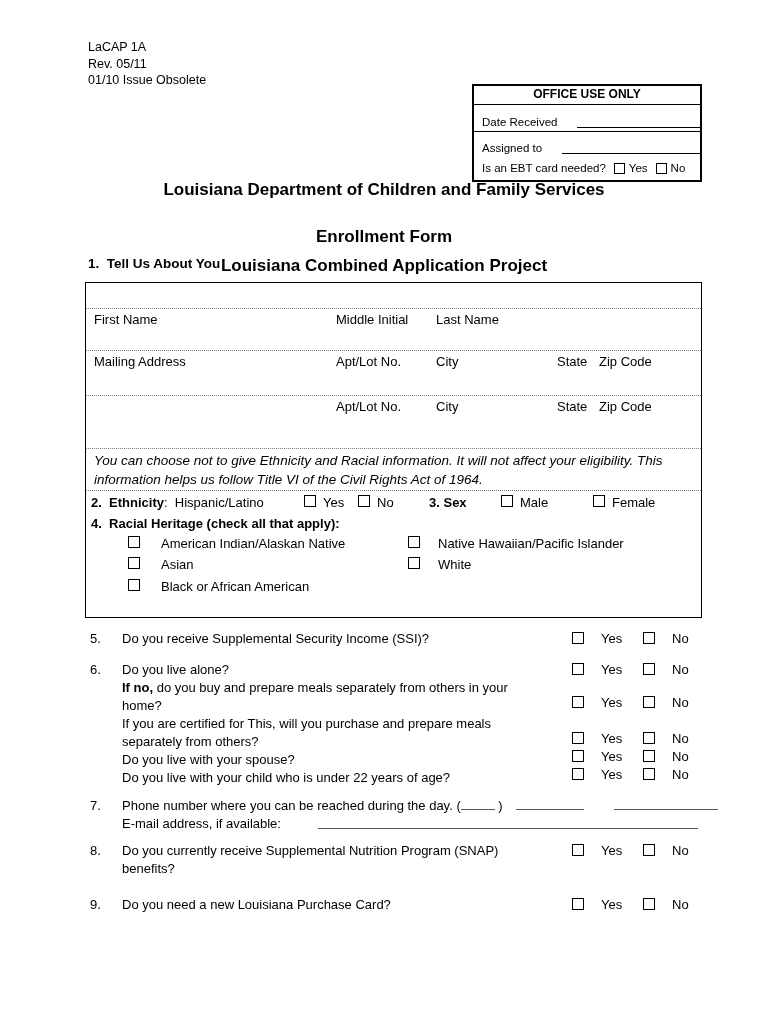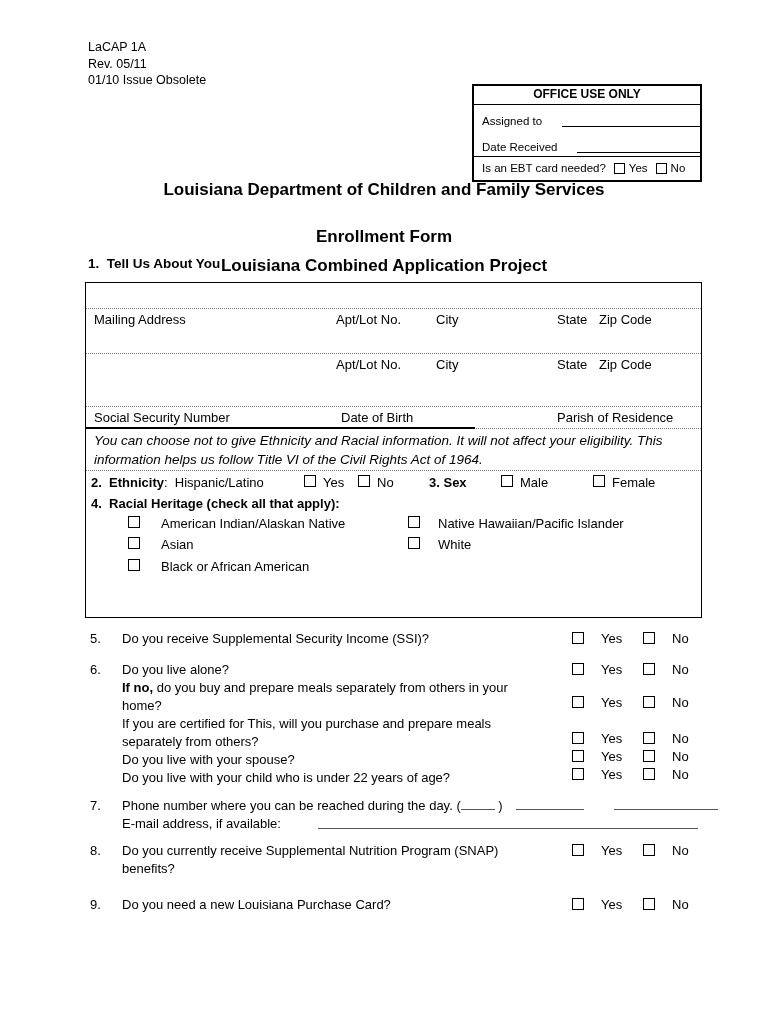--- a/index.html
+++ b/index.html
@@ -53,26 +53,26 @@
 <body>
 
 <div class="abs" style="left:88px; top:39px;">
   <div class="meta-line">LaCAP 1A</div>
   <div class="meta-line">Rev. 05/11</div>
   <div class="meta-line">01/10 Issue Obsolete</div>
 </div>
 
 <div class="office-box">
   <div class="ob-title">OFFICE USE ONLY</div>
+  <div class="ob-row ob-row1">
+    <span>Date Received</span>
+    <span class="ob-fill"></span>
+  </div>
   <div class="ob-row ob-row2">
     <span>Assigned to</span>
-    <span class="ob-fill"></span>
-  </div>
-  <div class="ob-row ob-row1">
-    <span>Date Received</span>
     <span class="ob-fill"></span>
   </div>
   <div class="ob-row ob-row3">
     <span>Is an EBT card needed?</span>
     <span class="ocb"></span>
     <span>Yes</span>
     <span class="ocb"></span>
     <span>No</span>
   </div>
 </div>
@@ -82,42 +82,41 @@
 <div class="center-title" style="top:227px;">Enrollment Form</div>
 
 <div class="txt" style="left:88px; top:256px; font-size:13.5px;">
   <span class="b">1.</span>&nbsp;&nbsp;<span class="b">Tell Us About You</span>
 </div>
 
 <div class="sec1-box">
 
   <div class="row row-empty"></div>
 
+  <div class="row row-name">
+    <span class="cell" style="left:8px; top:3px;">First Name</span>
+    <span class="cell" style="left:250px; top:3px;">Middle Initial</span>
+    <span class="cell" style="left:350px; top:3px;">Last Name</span>
+  </div>
 
   <div class="row row-mail">
     <span class="cell" style="left:8px; top:3px;">Mailing Address</span>
     <span class="cell" style="left:250px; top:3px;">Apt/Lot No.</span>
     <span class="cell" style="left:350px; top:3px;">City</span>
     <span class="cell" style="left:471px; top:3px;">State</span>
     <span class="cell" style="left:513px; top:3px;">Zip Code</span>
   </div>
 
   <div class="row row-home">
     <span class="cell" style="left:250px; top:3px;">Apt/Lot No.</span>
     <span class="cell" style="left:350px; top:3px;">City</span>
     <span class="cell" style="left:471px; top:3px;">State</span>
     <span class="cell" style="left:513px; top:3px;">Zip Code</span>
   </div>
 
-  <div class="row row-ssn">
-    <span class="cell" style="left:8px; top:3px;">Social Security Number</span>
-    <span class="cell" style="left:255px; top:3px;">Date of Birth</span>
-    <span class="cell" style="left:471px; top:3px;">Parish of Residence</span>
-    <div class="ssn-solid-line"></div>
-  </div>
 
   <div class="row row-note">
     <div class="note">You can choose not to give Ethnicity and Racial information.  It will not affect your eligibility.  This information helps us follow Title VI of the Civil Rights Act of 1964.</div>
   </div>
 
   <div class="row row-eth">
 
     <span class="ethlab" style="left:5px; top:4px;">
       <span class="b">2.</span>&nbsp;&nbsp;<span class="b">Ethnicity</span><span>:</span>&nbsp;&nbsp;<span>Hispanic/Latino</span>
     </span>

